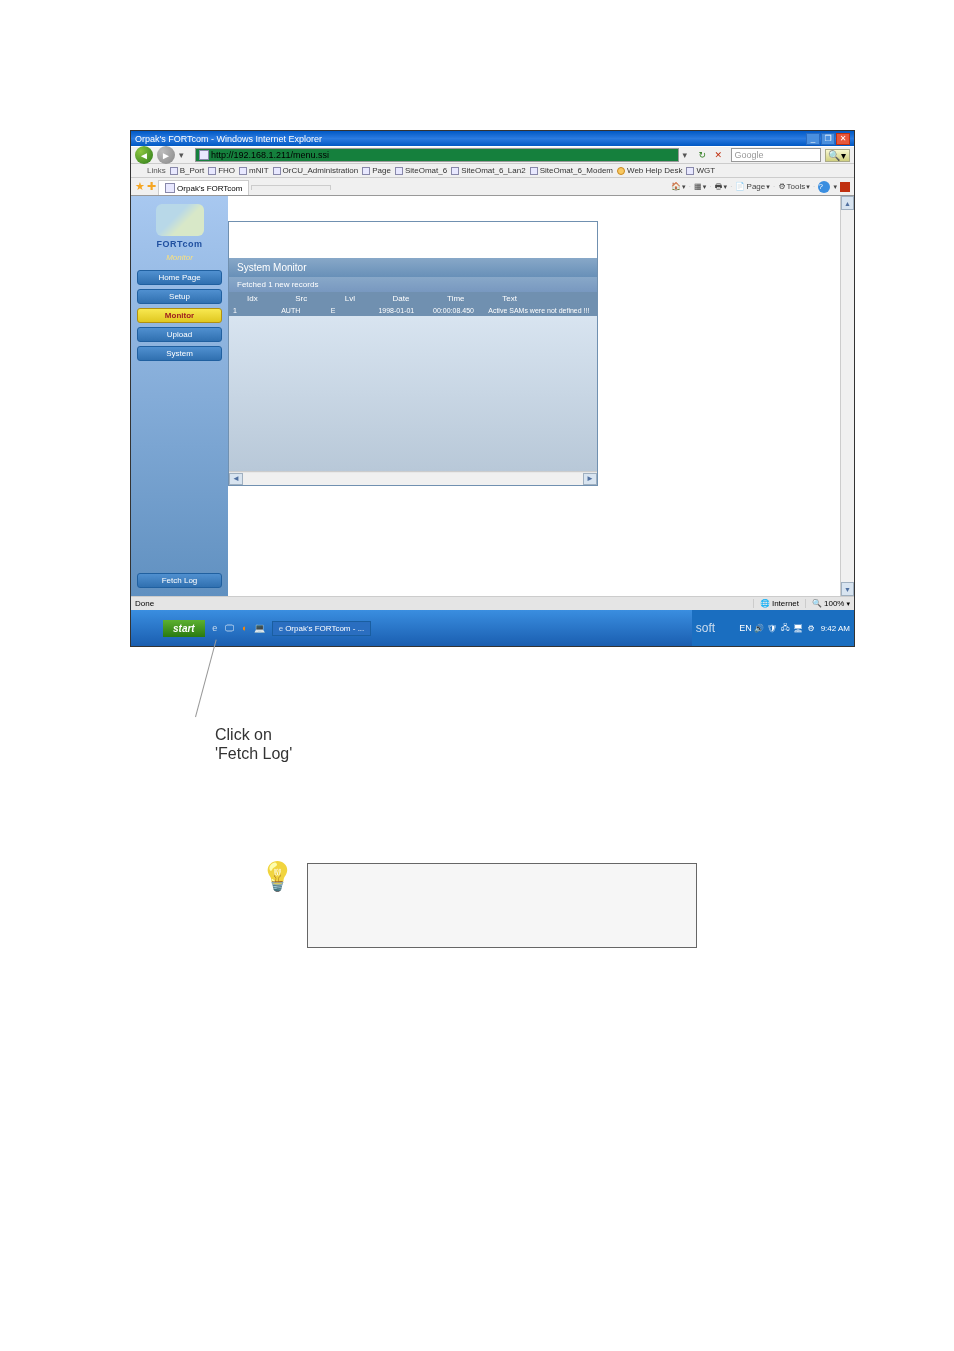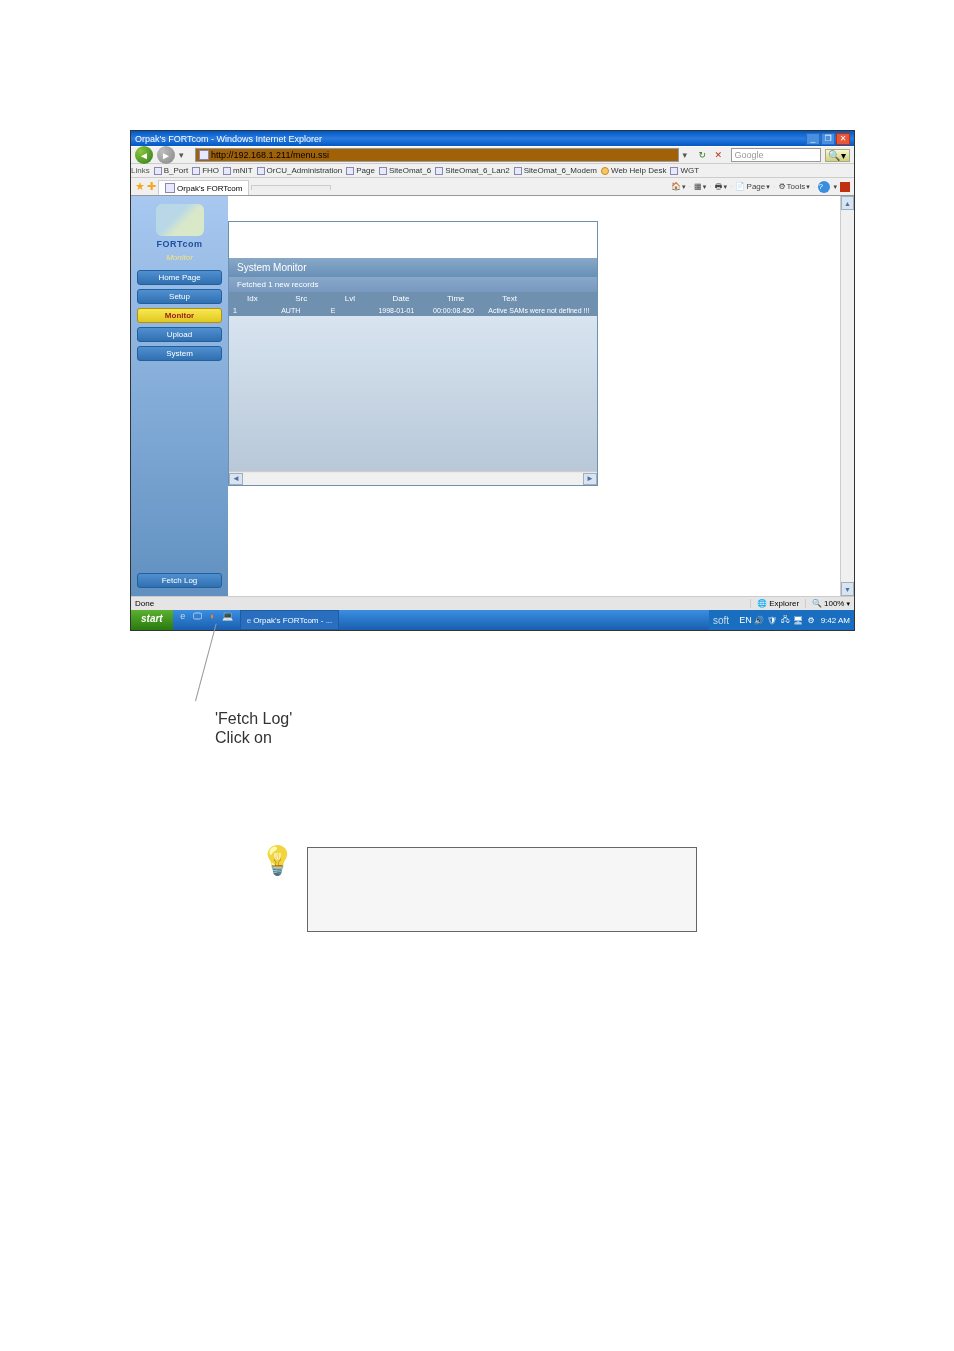--- a/index.html
+++ b/index.html
@@ -19,28 +19,28 @@
     .win-min { background: #4a8fde; color: #fff; border: 1px solid #2a6bc0; }
     .win-max { background: #4a8fde; color: #fff; border: 1px solid #2a6bc0; }
     .win-close { background: #e8563a; color: #fff; border: 1px solid #c03010; }
     
     .navbar {
       background: #f0f0f0; border-top: 1px solid #fff; border-bottom: 1px solid #ccc;
       padding: 2px 4px; display: flex; align-items: center; gap: 4px; font-size: 9px; height: 18px;
     }
     .nav-btn-round { width: 18px; height: 18px; border-radius: 50%; background: radial-gradient(circle at 30% 30%, #8cc63f, #2a7a1a); display: flex; align-items: center; justify-content: center; color: #fff; font-size: 10px; }
     .nav-btn-round.dim { background: radial-gradient(circle at 30% 30%, #bbb, #888); }
-    .address { background: #a16207; border: 1px solid #999; padding: 1px 3px; font-size: 9px; flex: 1; max-width: 510px; display: flex; align-items: center; gap: 2px; }
+    .address { background: #15803d; border: 1px solid #999; padding: 1px 3px; font-size: 9px; flex: 1; max-width: 510px; display: flex; align-items: center; gap: 2px; }
     .page-icon { width: 10px; height: 10px; background: #e8e8ff; border: 1px solid #88a; display: inline-block; }
     .search-dropdown { background: #fff; border: 1px solid #999; font-size: 9px; padding: 1px 3px; width: 90px; display: flex; align-items: center; gap: 2px; }
     .nav-icon { width: 12px; font-size: 9px; color: #555; }
     .search-go { background: linear-gradient(#f8f8d0, #d0d080); border: 1px solid #aa8; font-size: 10px; padding: 0 3px; }
     
     .linksbar {
-      background: #f0f0f0; border-bottom: 1px solid #ccc; padding: 2px 0;
+      background: #f0f0f0; border-bottom: 1px solid #ccc; padding: 2px 16px;
       font-size: 8px; display: flex; align-items: center; gap: 4px; height: 14px; color: #555;
     }
     .link-item { display: flex; align-items: center; gap: 2px; color: #333; }
     .link-icon { width: 8px; height: 8px; background: #e8e8ff; border: 1px solid #88a; display: inline-block; }
     .link-icon.orange { background: #f8c860; border-color: #c88820; border-radius: 50%; }
     
     .tabbar {
       background: #f0f0f0; border-bottom: 1px solid #999; padding: 2px 4px;
       font-size: 9px; display: flex; align-items: center; height: 18px;
     }
@@ -115,35 +115,35 @@
     
     .statusbar {
       background: #e5e5e5; border-top: 1px solid #ccc; font-size: 8px;
       padding: 1px 4px; display: flex; justify-content: space-between; height: 14px; align-items: center;
     }
     .status-right { display: flex; gap: 6px; align-items: center; }
     .status-seg { border-left: 1px solid #ccc; padding-left: 6px; display: flex; align-items: center; gap: 2px; }
     
     .taskbar {
       background: linear-gradient(to bottom, #3a8ee0, #1a5eb0);
-      height: 20px; display: flex; font-size: 9px; color: #fff;
+      height: 36px; display: flex; align-items: center; font-size: 9px; color: #fff; padding-left: 32px;
     }
     .start-btn {
       background: linear-gradient(to bottom, #5cb030, #2a7a10);
       padding: 3px 10px; font-style: italic; font-weight: bold; font-size: 10px;
     }
     .quick { display: flex; gap: 3px; padding: 0 4px; }
     .quick-icon { width: 12px; height: 12px; display: flex; align-items: center; justify-content: center; font-size: 9px; }
     .task-item {
       background: #2a6ec0; border: 1px solid #1a5ea0; padding: 2px 6px;
       font-size: 8px; display: flex; align-items: center; gap: 2px; margin-left: 2px;
     }
     .tray { margin-left: auto; display: flex; gap: 2px; padding: 0 4px; align-items: center; background: #1a6ec0; height: 100%; }
     .tray-icon { width: 11px; height: 11px; font-size: 8px; display: flex; align-items: center; justify-content: center; }
-    .tray-soft { font-size: 10px; color: #cde; margin-right: 8px; }
+    .tray-soft { font-size: 12px; color: #cde; margin-right: 22px; }
     .tray-time { font-size: 8px; margin-left: 2px; }
     
     .callout-line {
       width: 1px; height: 80px; background: #999; margin-left: 65px; margin-top: -10px;
       transform: rotate(15deg); transform-origin: bottom;
     }
     .callout-text {
       font-family: Arial, sans-serif; font-size: 16px; color: #333;
       margin-left: 85px; margin-top: 8px; line-height: 1.2;
     }
@@ -316,21 +316,21 @@
         <div class="vscroll-track"></div>
         <div class="vscroll-btn">▼</div>
       </div>
     </div>
 
     <div class="statusbar">
       <span>Done</span>
       <div class="status-right">
         <span class="status-seg">
           <span>🌐</span>
-          <span>Explorer</span>
+          <span>Internet</span>
         </span>
         <span class="status-seg">
           <span>🔍</span>
           <span>100%</span>
           <span style="font-size:7px">▾</span>
         </span>
       </div>
     </div>
 
     <div class="taskbar">
@@ -353,21 +353,21 @@
         <span class="tray-icon">🖧</span>
         <span class="tray-icon">🖥</span>
         <span class="tray-icon">⚙</span>
         <span class="tray-time">9:42 AM</span>
       </div>
     </div>
   </div>
 
   <div class="callout-line"></div>
   <div class="callout-text">
+    <div>Click on</div>
     <div>'Fetch Log'</div>
-    <div>Click on</div>
   </div>
 
   <div class="note-row">
     <div class="bulb">💡</div>
     <div class="note-box"></div>
   </div>
 </div>
 
 </body></html>

